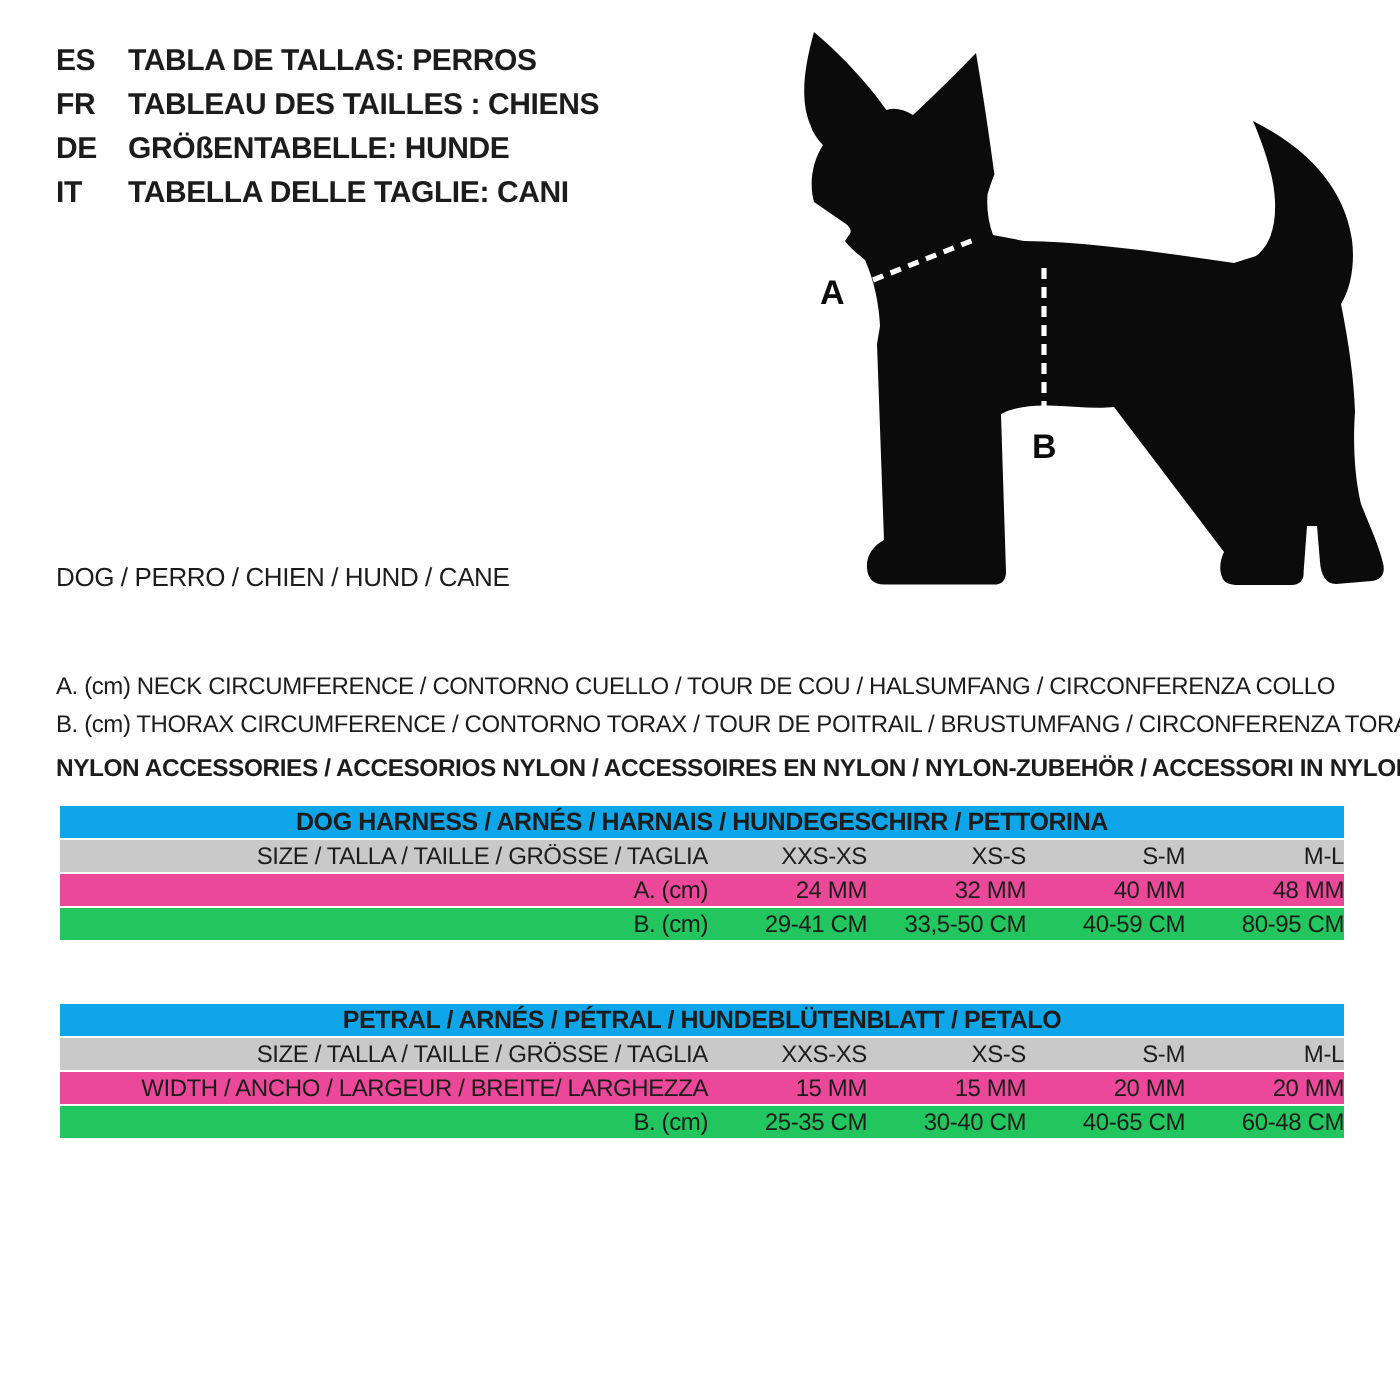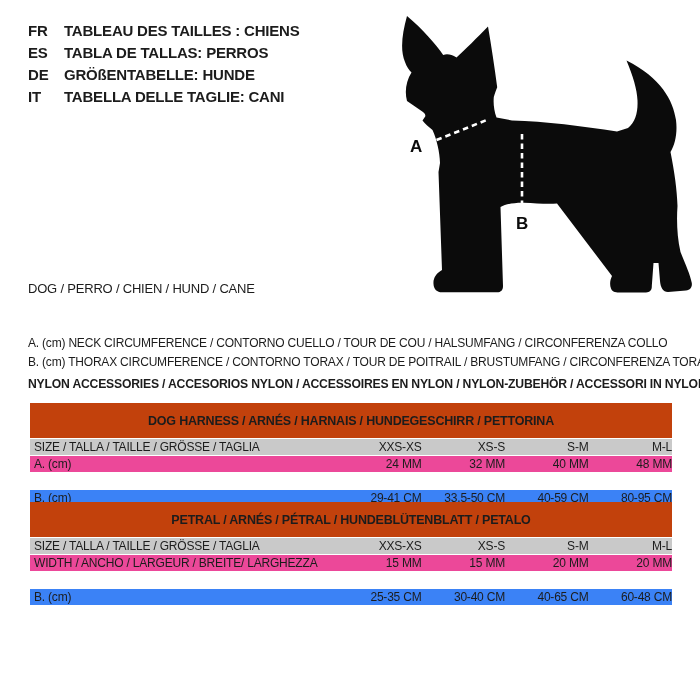--- a/index.html
+++ b/index.html
@@ -17,43 +17,43 @@
   .dog-figure text{font-family:"Liberation Sans","DejaVu Sans",sans-serif;font-weight:bold;font-size:17px;fill:#0b0b0b;letter-spacing:0;}
   
   .caption{position:absolute;left:28px;top:281px;font-size:13px;font-weight:500;}
   .notes{position:absolute;left:28px;top:334px;width:660px;font-size:12px;line-height:19px;white-space:nowrap;}
   .note-material{font-weight:bold;margin-top:3px;font-size:12.2px;}
   
   .size-table{position:absolute;left:30px;width:642px;}
   .table-1{top:403px;}
   .table-2{top:502px;}
   .t-title{
-    height:35px;background:#c2410c;display:flex;align-items:center;justify-content:center;
+    height:16px;background:#0ea5e9;display:flex;align-items:center;justify-content:center;
     font-weight:bold;font-size:12.5px;
   }
   .t-row{display:flex;height:16px;align-items:center;border-top:1px solid #ffffff;font-size:12px;}
-  .t-row .lbl{flex:0 0 304px;padding-left:4px;text-align:left;white-space:nowrap;}
+  .t-row .lbl{flex:0 0 304px;padding-left:20px;text-align:right;white-space:nowrap;}
   .t-row .val{flex:1;text-align:right;white-space:nowrap;}
   .row-size{background:#c9c9c9;}
   .row-white{background:#ec4899;}
-  .row-light{background:#3b82f6;margin-top:17px;}
+  .row-light{background:#22c55e;}
 </style>
 </head>
 <body>
 
 <div class="page">
 
   <div class="lang-list">
     <div class="lang-row">
+      <span class="lang-code">ES</span>
+      <span class="lang-label">TABLA DE TALLAS: PERROS</span>
+    </div>
+    <div class="lang-row">
       <span class="lang-code">FR</span>
       <span class="lang-label">TABLEAU DES TAILLES : CHIENS</span>
-    </div>
-    <div class="lang-row">
-      <span class="lang-code">ES</span>
-      <span class="lang-label">TABLA DE TALLAS: PERROS</span>
     </div>
     <div class="lang-row">
       <span class="lang-code">DE</span>
       <span class="lang-label">GRÖßENTABELLE: HUNDE</span>
     </div>
     <div class="lang-row">
       <span class="lang-code">IT</span>
       <span class="lang-label">TABELLA DELLE TAGLIE: CANI</span>
     </div>
   </div>

